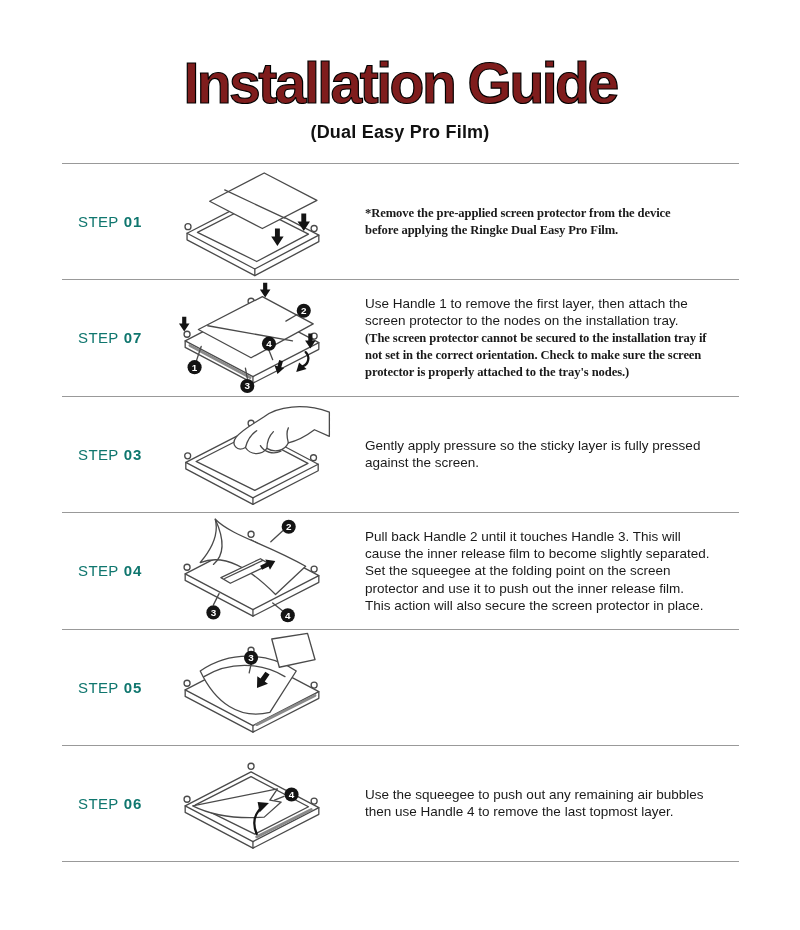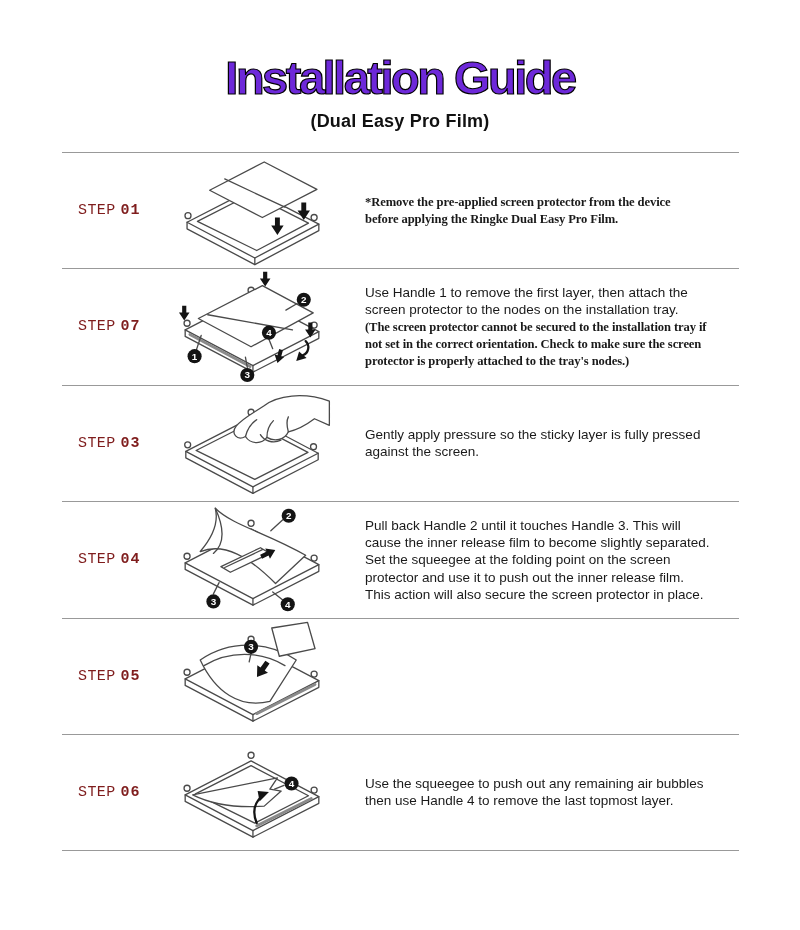--- a/index.html
+++ b/index.html
@@ -4,33 +4,33 @@
 <style>
   * { margin:0; padding:0; box-sizing:border-box; }
   html,body { background:#fff; }
   body {
     width:800px; height:930px; overflow:hidden;
     font-family:"Liberation Sans", sans-serif;
     color:#1a1a1a;
   }
   .header { text-align:center; padding-top:52px; }
   .title {
-    font-size:47px; line-height:1.1; font-weight:bold; color:#6d28d9;
+    font-size:57px; line-height:1.1; font-weight:bold; color:#7f1d1d;
     letter-spacing:-2.5px; -webkit-text-stroke:1.2px #000;
   }
   .subtitle { margin-top:7px; font-size:18px; font-weight:bold; color:#111; letter-spacing:0.2px; }
 
   .steps { margin:20px 61px 0 62px; }
   .step {
     display:grid; grid-template-columns:110px 160px 1fr;
     align-items:center; height:116.5px;
     border-top:1px solid #999;
   }
   .step:last-child { border-bottom:1px solid #999; }
-  .step-label { padding-left:16px; font-size:15px; color:#7f1d1d; white-space:nowrap; letter-spacing:0.4px;font-family:Liberation Mono, monospace; }
+  .step-label { padding-left:16px; font-size:15px; color:#0f766e; white-space:nowrap; letter-spacing:0.4px; }
   .step-num { font-weight:bold; margin-left:5px; letter-spacing:1px; }
   .step-fig { display:flex; align-items:center; justify-content:center; height:100%; }
   .step-text { padding-left:33px; padding-right:2px; }
   .desc { font-size:13.5px; line-height:17.3px; white-space:pre-line; }
   .note { font-size:12.6px; line-height:16.9px; font-weight:bold; white-space:pre-line; letter-spacing:-0.1px; margin-top:1px;font-family:Liberation Serif, serif; }
 
   
   svg .o { fill:none; stroke:#4a4a4a; stroke-width:1.4; stroke-linecap:round; stroke-linejoin:round; }
   svg .w { fill:#fff; stroke:#4a4a4a; stroke-width:1.4; stroke-linejoin:round; }
   svg .thick { fill:none; stroke:#8a8a8a; stroke-width:3; stroke-linecap:round; }

